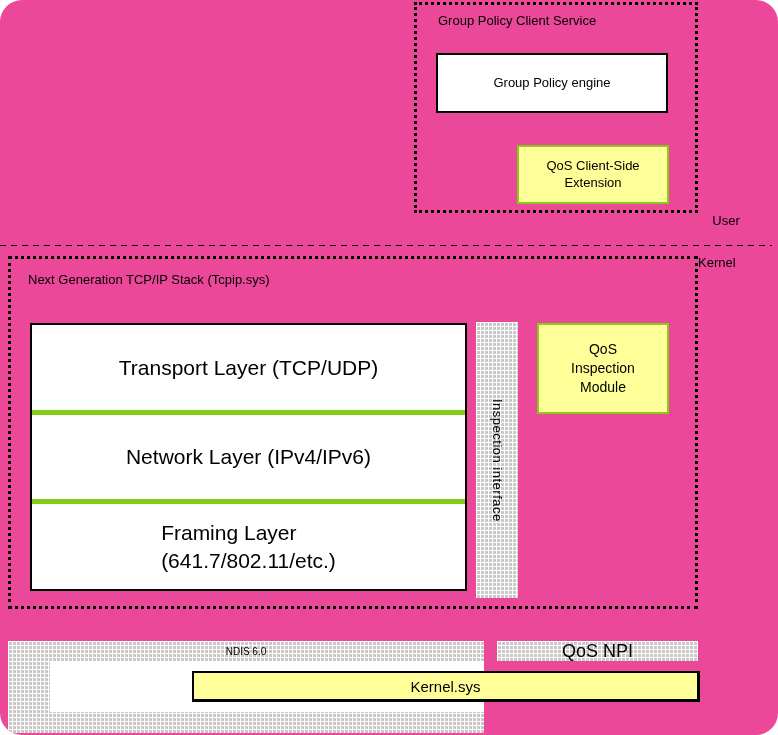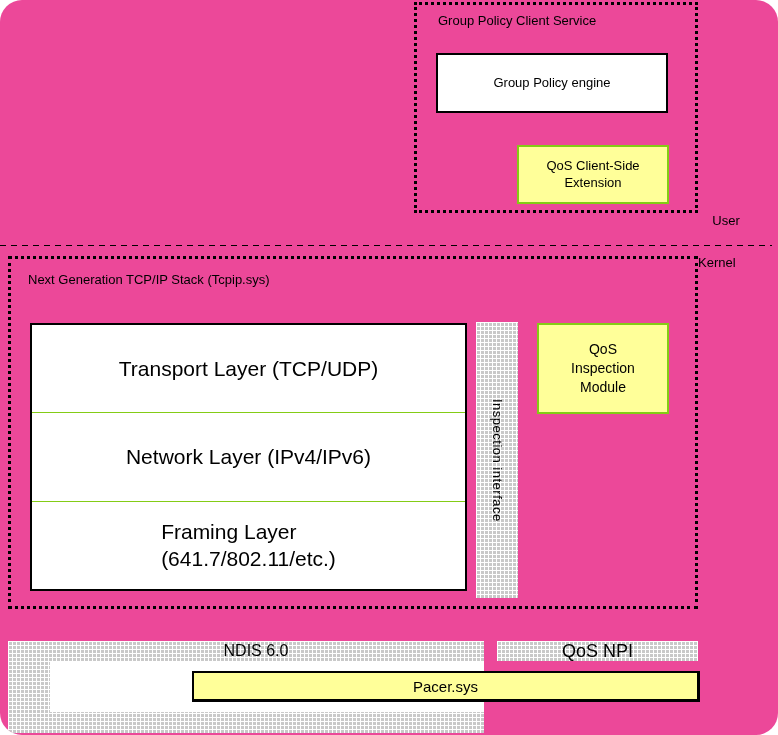--- a/index.html
+++ b/index.html
@@ -52,21 +52,21 @@
     background-repeat: repeat-x;
     background-position: 0 0;
   }
   .vtext {
     writing-mode: vertical-rl;
     font-size: 13px;
     letter-spacing: 0.5px;
   }
   .layer-stack { display: flex; flex-direction: column; }
   .layer-row { flex: 1 1 0; display: flex; align-items: center; justify-content: center; text-align: left; }
-  .layer-row + .layer-row { border-top: 1px solid #84cc16; }
+  .layer-row + .layer-row { border-top: 5px solid #84cc16; }
 </style>
 </head>
 <body>
 
 <div id="canvas">
 
   <div class="abs dotted-box" style="left:414px; top:2px; width:284px; height:211px;">
     <div class="abs small-label" style="left:21px; top:8px;">Group Policy Client Service</div>
 
     <div class="abs solid-box center small-label" style="left:19px; top:48px; width:232px; height:60px;">
@@ -106,28 +106,28 @@
     </div>
 
     <div class="abs yellow-box center pre" style="left:526px; top:64px; width:132px; height:91px; font-size:14px; line-height:1.35;">
       <span class="pre">QoS
 Inspection
 Module</span>
     </div>
   </div>
 
   <div class="abs gray-pattern" style="left:8px; top:641px; width:476px; height:92px; z-index:1;">
-    <div class="abs center" style="left:10px; top:0; width:100%; height:20px; font-size:16px;">
+    <div class="abs center" style="left:0; top:0; width:100%; height:20px; font-size:10px;">
       <span>NDIS 6.0</span>
     </div>
   </div>
 
   <div class="abs" style="left:50px; top:661px; width:434px; height:51px; background:#ffffff; z-index:2;"></div>
 
   <div class="abs gray-pattern center" style="left:497px; top:641px; width:201px; height:20px; font-size:18px; z-index:1;">
     <span>QoS NPI</span>
   </div>
 
   <div class="abs center" style="left:192px; top:671px; width:508px; height:31px; background:#FFFF99; border:2px solid #000; border-right-width:3px; border-bottom-width:3px; font-size:15px; z-index:3;">
-    <span>Pacer.sys</span>
+    <span>Kernel.sys</span>
   </div>
 
 </div>
 
 </body></html>

